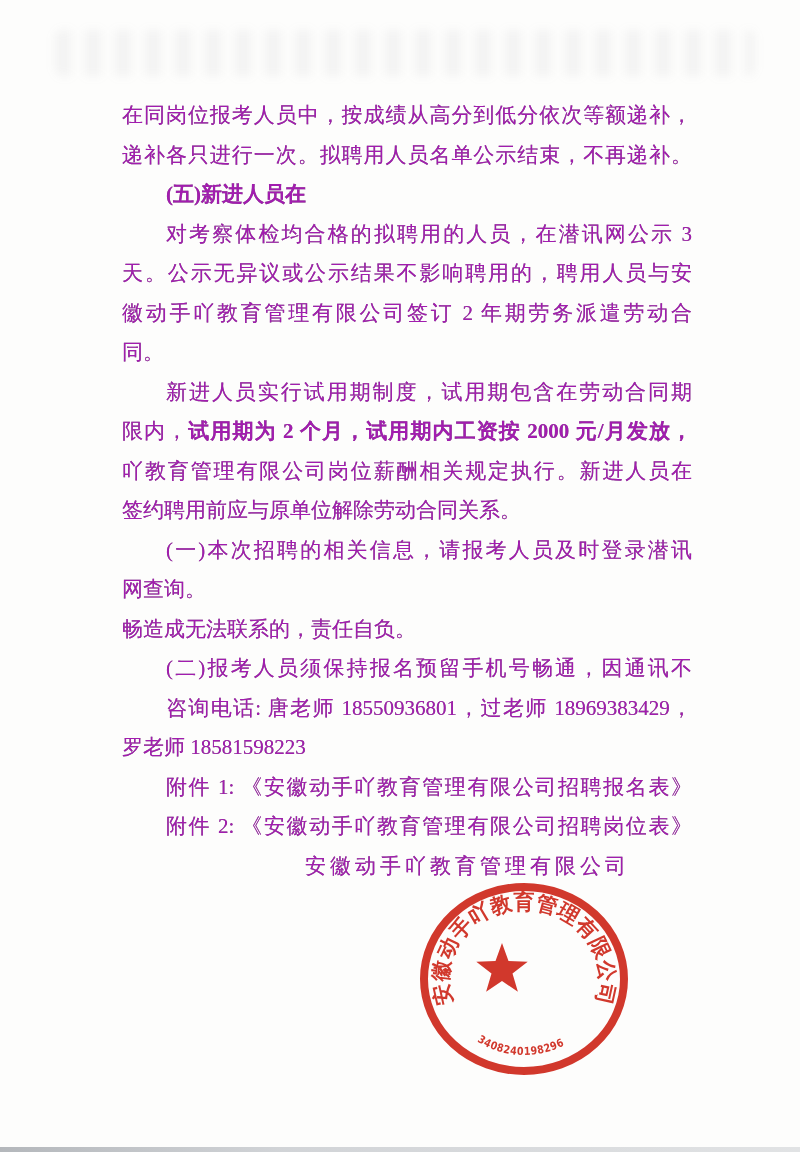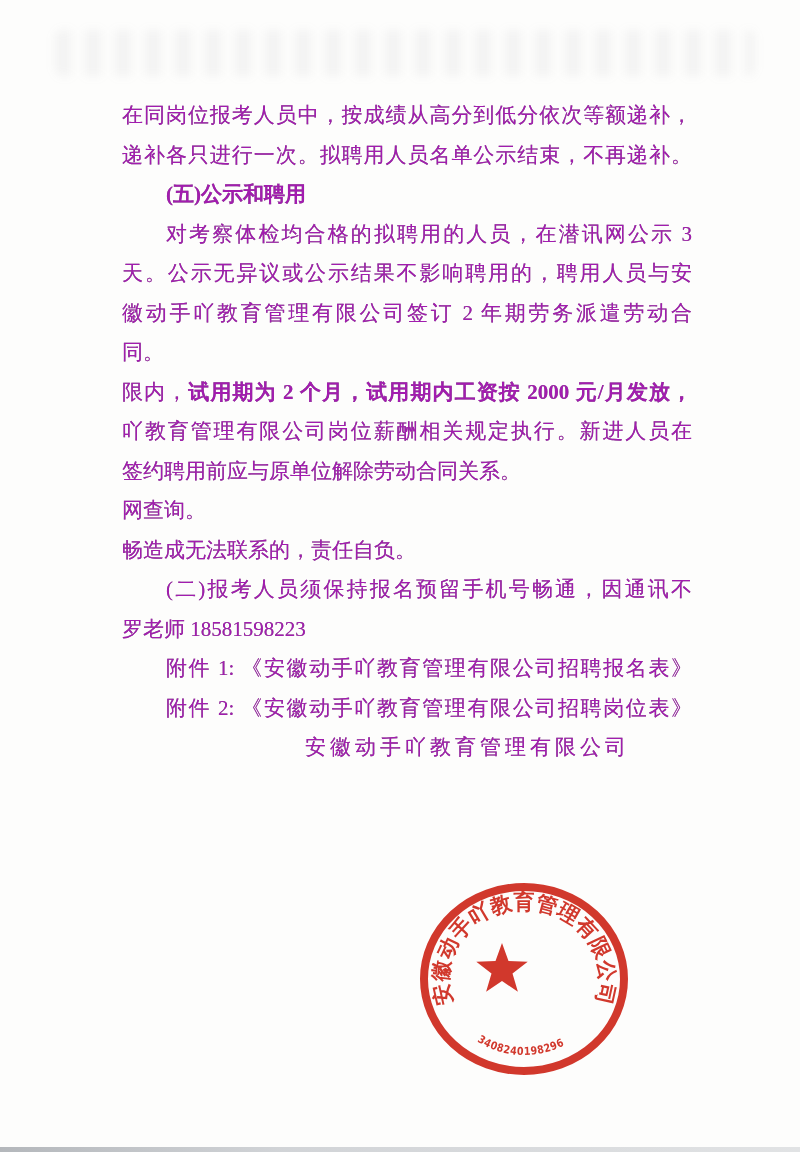--- a/index.html
+++ b/index.html
@@ -41,31 +41,34 @@
 </head>
 <body>
 
 <div class="page">
 
   <div class="ghost"></div>
 
   <div class="doc">
       <div class="line justify"><span>在同岗位报考人员中，按成绩从高分到低分依次等额递补，</span></div>
       <div class="line justify"><span>递补各只进行一次。拟聘用人员名单公示结束，不再递补。</span></div>
-      <div class="line indent"><span class="bold">(五)公示和聘用</span></div>
+      <div class="line indent"><span class="bold">(五)新进人员在</span></div>
       <div class="line indent justify"><span>对考察体检均合格的拟聘用的人员，在潜讯网公示 3</span></div>
       <div class="line justify"><span>天。公示无异议或公示结果不影响聘用的，聘用人员与安</span></div>
       <div class="line justify"><span>徽动手吖教育管理有限公司签订 2 年期劳务派遣劳动合</span></div>
       <div class="line"><span>同。</span></div>
+      <div class="line indent justify"><span>新进人员实行试用期制度，试用期包含在劳动合同期</span></div>
       <div class="line justify"><span>限内，</span><span class="bold">试用期为 2 个月，试用期内工资按 2000 元/月发放，</span></div>
       <div class="line justify"><span>吖教育管理有限公司岗位薪酬相关规定执行。新进人员在</span></div>
       <div class="line"><span>签约聘用前应与原单位解除劳动合同关系。</span></div>
+      <div class="line indent justify"><span>(一)本次招聘的相关信息，请报考人员及时登录潜讯</span></div>
       <div class="line"><span>网查询。</span></div>
       <div class="line"><span>畅造成无法联系的，责任自负。</span></div>
       <div class="line indent justify"><span>(二)报考人员须保持报名预留手机号畅通，因通讯不</span></div>
+      <div class="line indent justify"><span>咨询电话: 唐老师 18550936801，过老师 18969383429，</span></div>
       <div class="line"><span>罗老师 18581598223</span></div>
       <div class="line indent justify"><span>附件 1: 《安徽动手吖教育管理有限公司招聘报名表》</span></div>
       <div class="line indent justify"><span>附件 2: 《安徽动手吖教育管理有限公司招聘岗位表》</span></div>
       <div class="line signature"><span>安徽动手吖教育管理有限公司</span></div>
     </div>
 
   <svg class="seal" width="224" height="212" viewBox="0 0 224 212" aria-hidden="true">
     <ellipse cx="112" cy="102" rx="100" ry="92" fill="none" stroke-width="8" stroke="#d0281c"></ellipse>
     <path id="sealTextArc" d="M 40.6 125.9 A 76 70 0 1 1 183.4 125.9" fill="none"></path>
     <path id="sealNumArc" d="M 65 164.3 A 82 76 0 0 0 159 164.3" fill="none"></path>

